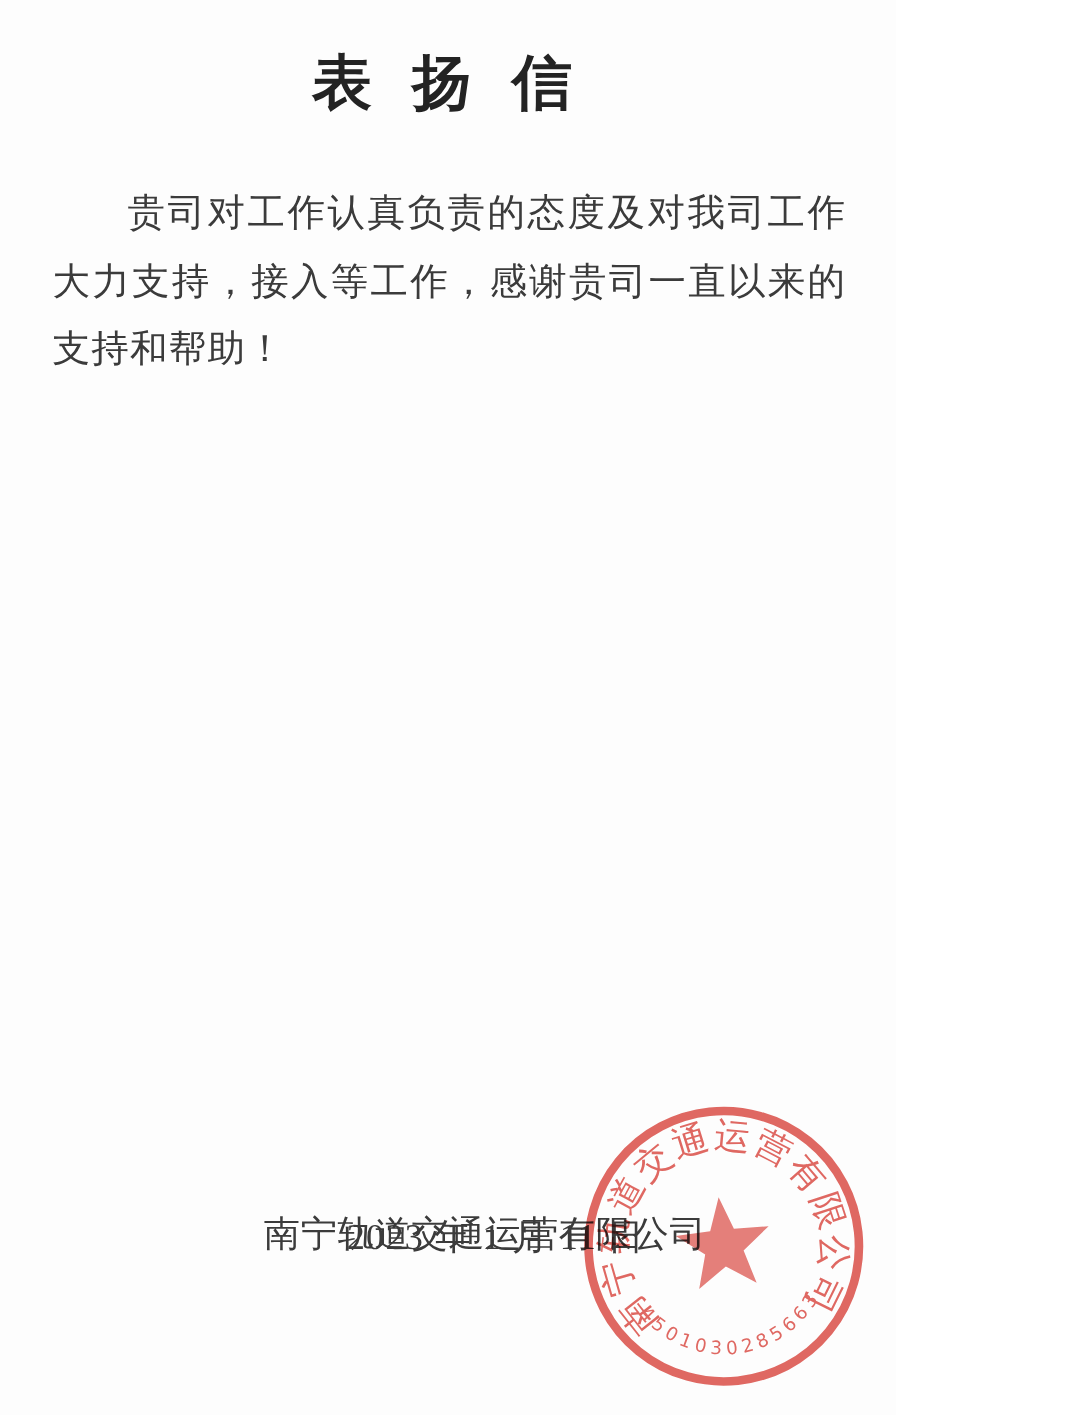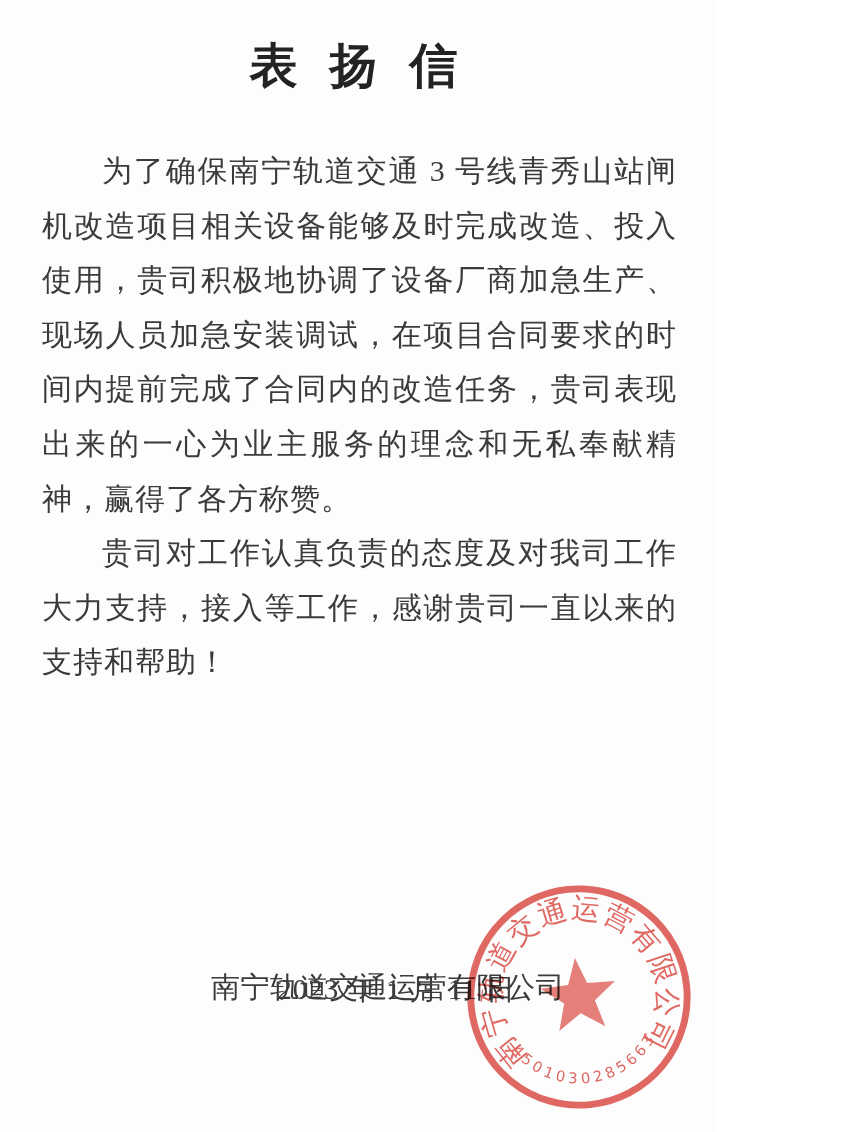--- a/index.html
+++ b/index.html
@@ -93,21 +93,20 @@
   }
 </style>
 </head>
 <body>
 
 <div class="page">
 
   <h1 class="title">表 扬 信</h1>
 
   <div class="body-text">
-    <p class="para">为了确保南宁轨道交通 3 号线青秀山站闸机改造项目相关设备能够及时完成改造、投入使用，贵司积极地协调了设备厂商加急生产、现场人员加急安装调试，在项目合同要求的时间内提前完成了合同内的改造任务，贵司表现出来的一心为业主服务的理念和无私奉献精神，赢得了各方称赞。</p>
     <p class="para">贵司对工作认真负责的态度及对我司工作大力支持，接入等工作，感谢贵司一直以来的支持和帮助！</p>
   </div>
 
   <div class="signature">南宁轨道交通运营有限公司</div>
   <div class="sign-date">2023 年 1 月 11 日</div>
 
   <div class="stamp">
     <svg viewBox="0 0 240 240" xmlns="http://www.w3.org/2000/svg">
       <circle class="seal-ring" cx="120" cy="120" r="110"></circle>
       <path id="seal-arc-top" d="M 63.4 176.6 A 80 80 0 1 1 176.6 176.6" fill="none"></path>

